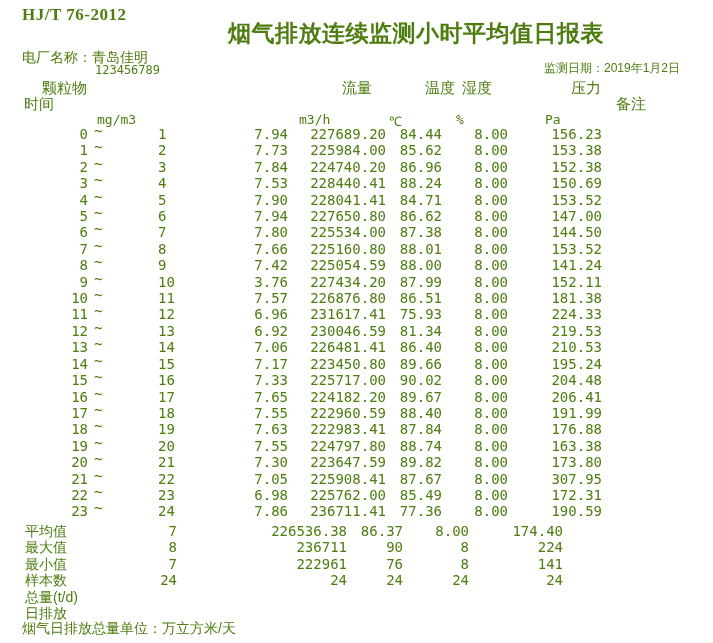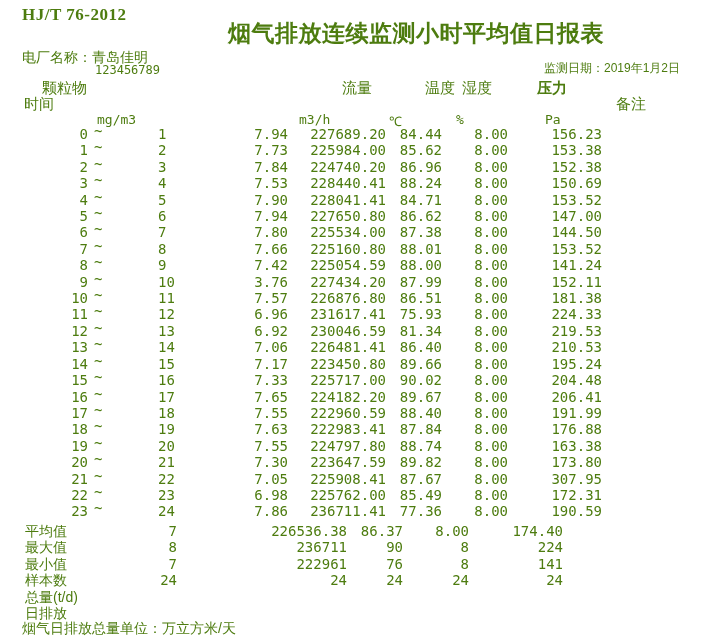--- a/index.html
+++ b/index.html
@@ -11,21 +11,21 @@
   .std-code { left:22px; top:5px; font-family:"Liberation Serif", serif; font-weight:bold; font-size:17px; letter-spacing:0.5px; }
   .title { left:228px; top:18px; font-size:23px; font-weight:bold; letter-spacing:0.5px; }
   .plant-line { left:22px; top:49px; font-size:14px; }
   .tick { left:24px; top:59px; font-size:14px; font-family:"DejaVu Sans Mono", monospace; }
   .plant-code { left:95px; top:63px; font-size:12px; font-family:"DejaVu Sans Mono", monospace; }
   .date-line { left:544px; top:60px; font-size:12px; }
   .h-pm { left:42px; top:79px; font-size:15px; }
   .h-flow { left:342px; top:79px; font-size:15px; }
   .h-temp { left:425px; top:79px; font-size:15px; }
   .h-hum { left:462px; top:79px; font-size:15px; }
-  .h-press { left:537px; top:79px; font-size:15px;font-weight:bold; }
+  .h-press { left:571px; top:79px; font-size:15px; }
   .h-time { left:24px; top:95px; font-size:15px; }
   .h-remark { left:616px; top:95px; font-size:15px; }
   .u-pm { left:97px; top:112px; }
   .u-flow { left:299px; top:112px; }
   .u-temp { left:389px; top:112px; }
   .u-hum { left:456px; top:112px; }
   .u-press { left:545px; top:112px; }
   .unit { font-size:13px; font-family:"DejaVu Sans Mono", monospace; }
   .tbody { position:absolute; left:0; top:126px; width:713px; }
   .sbody { position:absolute; left:0; top:523px; width:674px; }

